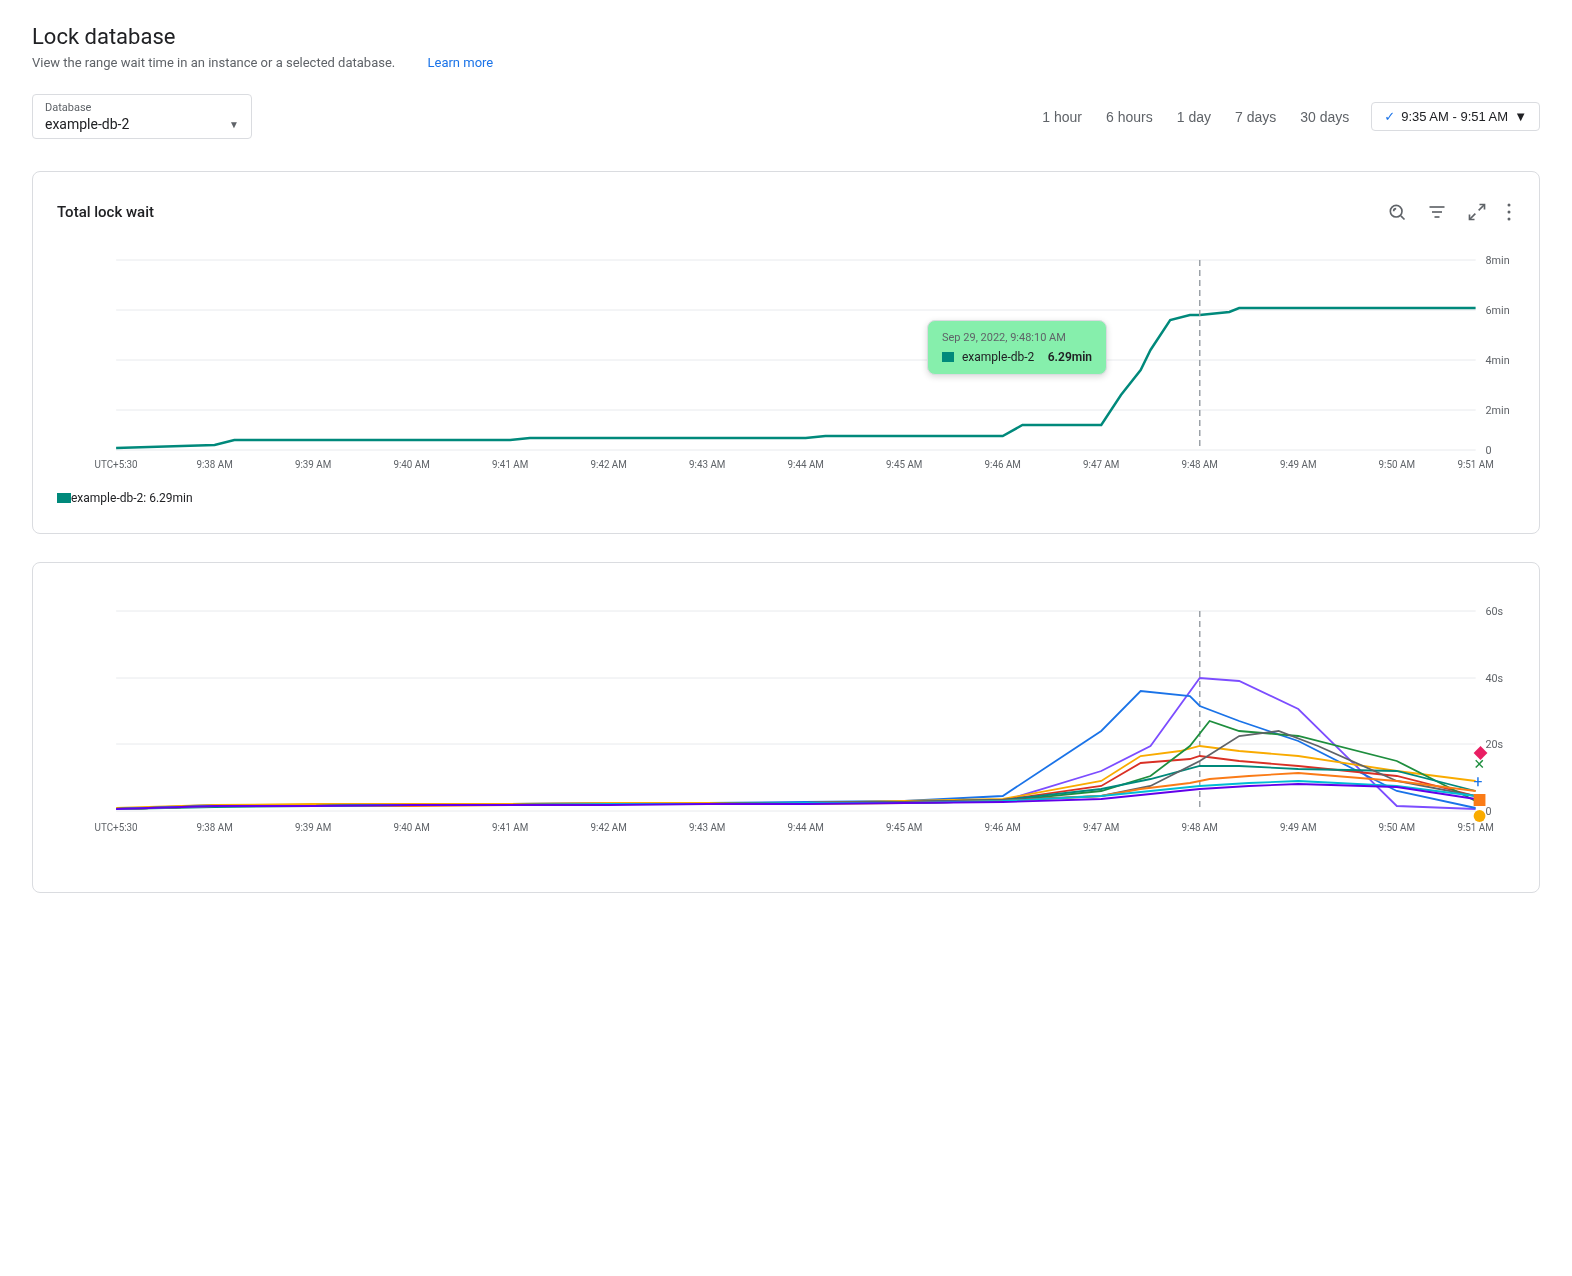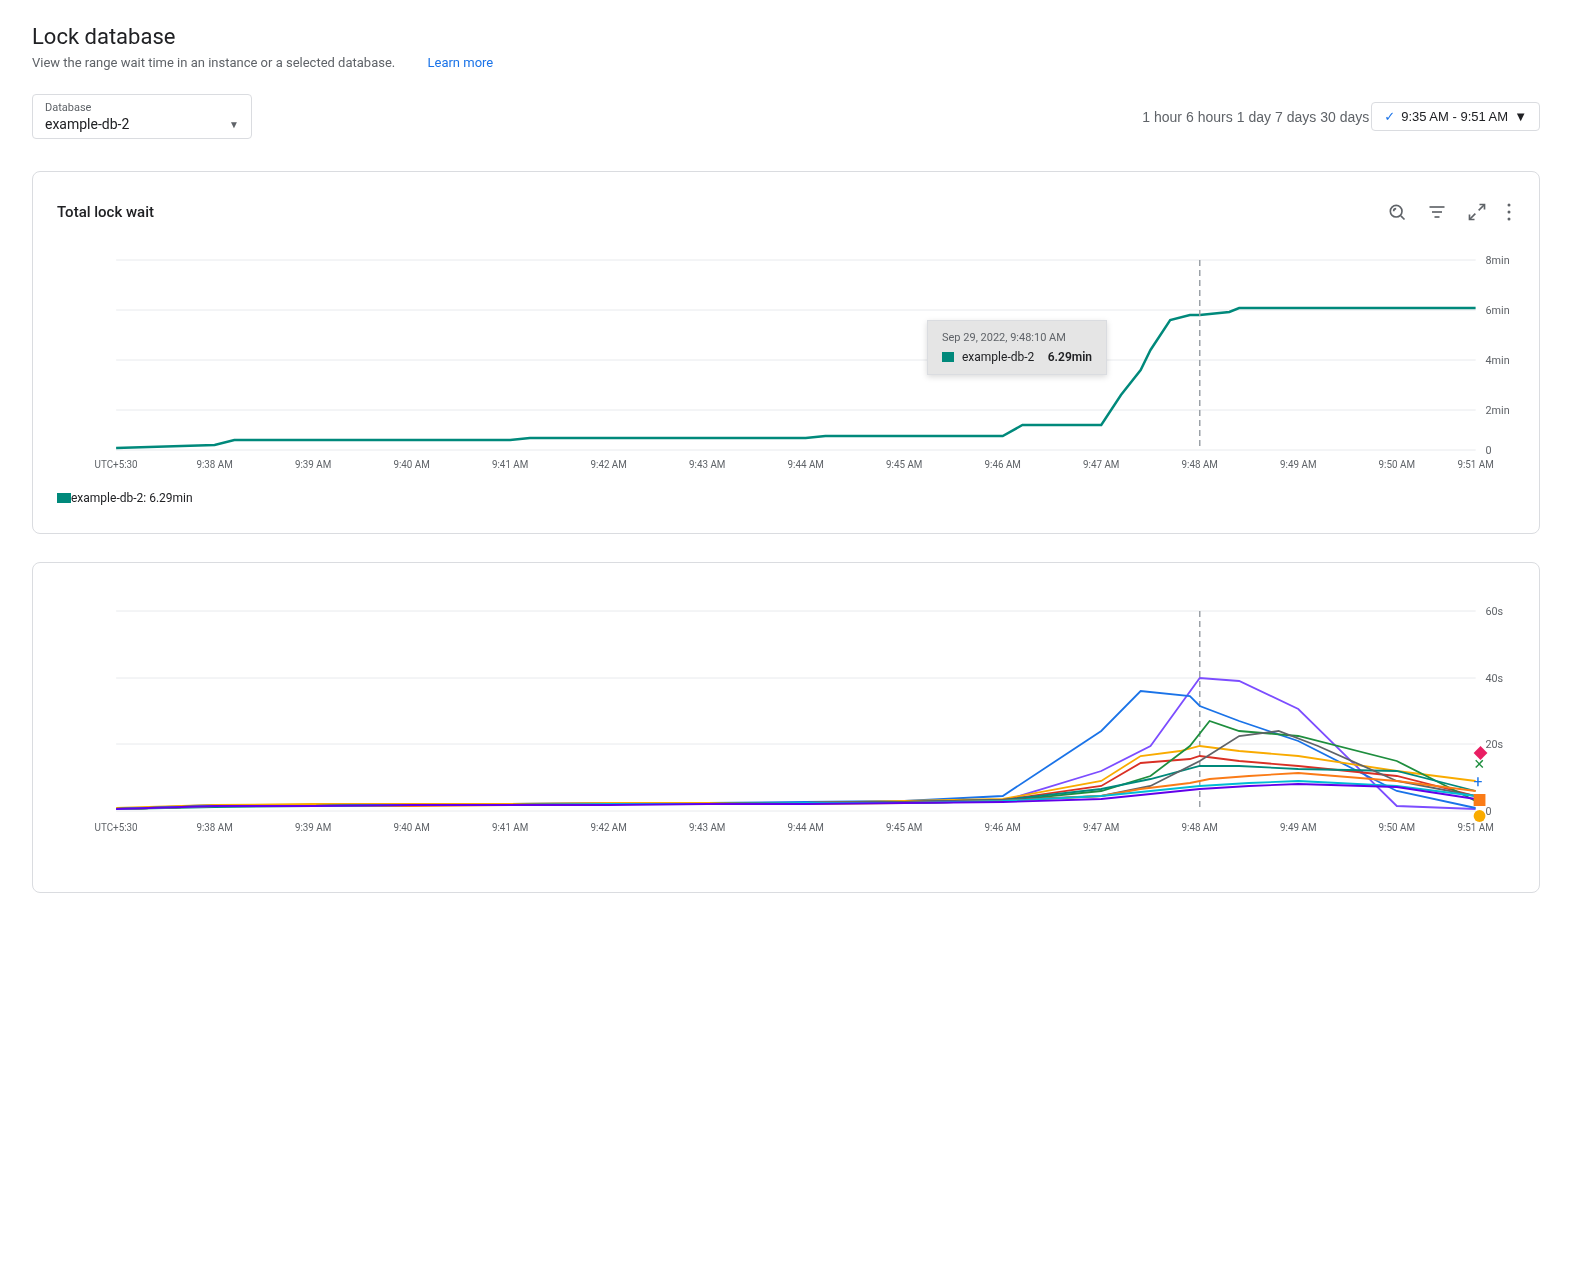--- a/index.html
+++ b/index.html
@@ -52,20 +52,21 @@
       justify-content: space-between;
       cursor: pointer;
     }
     .db-select-value .arrow {
       font-size: 10px;
       color: #5f6368;
     }
     .time-controls {
       display: flex;
       align-items: center;
+      gap: 20px;
     }
     .time-btn {
       font-size: 14px;
       color: #5f6368;
       cursor: pointer;
       background: none;
       border: none;
       padding: 4px 2px;
     }
     .time-range-btn {
@@ -130,23 +131,23 @@
       margin-top: 8px;
       font-size: 12px;
     }
     .legend-color-box {
       width: 14px;
       height: 10px;
       display: inline-block;
     }
     .tooltip-box {
       position: absolute;
-      background: #e5e5e5;
+      background: #86efac;
       border: 1px solid #dadce0;
-      border-radius: 0;
+      border-radius: 8px;
       padding: 10px 14px;
       font-size: 12px;
       box-shadow: 0 2px 6px rgba(0,0,0,0.15);
       pointer-events: none;
       min-width: 180px;
     }
     .tooltip-date {
       font-size: 11px;
       color: #5f6368;
       margin-bottom: 6px;

